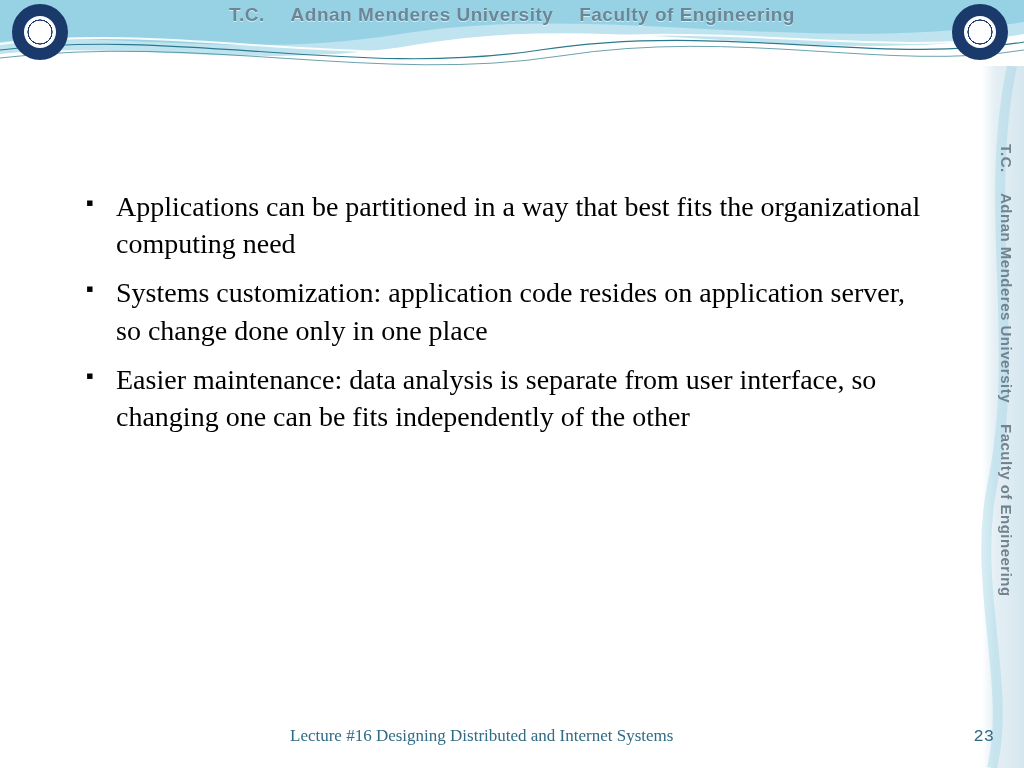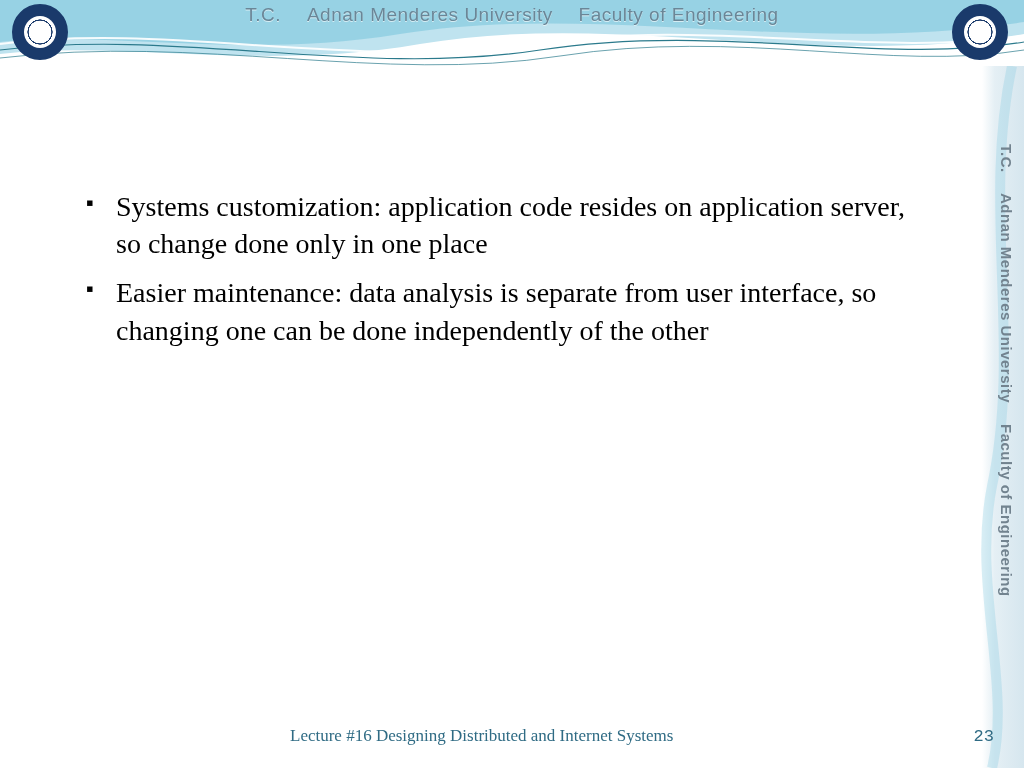--- a/index.html
+++ b/index.html
@@ -4,21 +4,21 @@
 <style>
   * { margin: 0; padding: 0; box-sizing: border-box; }
   html, body { width: 1024px; height: 768px; overflow: hidden; font-family: "Times New Roman", Times, serif; background: #fff; }
   .slide { position: relative; width: 1024px; height: 768px; background: #fff; }
 
   
   .banner { position: absolute; top: 0; left: 0; width: 1024px; height: 66px; }
   .banner svg.waves { position: absolute; top: 0; left: 0; width: 1024px; height: 100px; }
   .banner-text {
     position: absolute; top: 4px; left: 0; width: 1024px; text-align: center;
-    font-family: Arial, Helvetica, sans-serif; font-weight: 400; font-size: 19px;
+    font-family: Arial, Helvetica, sans-serif; font-weight: 700; font-size: 19px;
     color: #6a8697; letter-spacing: 0.5px;
     text-shadow: 0 1px 0 rgba(255,255,255,0.6);
   }
   .banner-text span { margin: 0 10px; }
   .logo-left, .logo-right {
     position: absolute; top: 4px; width: 56px; height: 56px; border-radius: 50%;
     background: radial-gradient(circle at 50% 50%, #fff 0 40%, #1a3a6b 41% 100%);
     border: 2px solid #1a3a6b;
   }
   .logo-left { left: 12px; }
@@ -98,21 +98,22 @@
     <div class="side-text">
       <span>T.C.</span>
       <span>Adnan Menderes University</span>
       <span>Faculty of Engineering</span>
     </div>
   </div>
 
 
   <div class="body">
     <ul>
+      <li>Applications can be partitioned in a way that best fits the organizational computing need</li>
       <li>Systems customization: application code resides on application server, so change done only in one place</li>
-      <li>Easier maintenance: data analysis is separate from user interface, so changing one can be done independently of the other</li>
+      <li>Easier maintenance: data analysis is separate from user interface, so changing one can be fits independently of the other</li>
     </ul>
   </div>
 
   <div class="footer-left">Lecture #16 Designing Distributed and Internet Systems</div>
   <div class="page-num">23</div>
 
 </div>
 
 </body></html>

